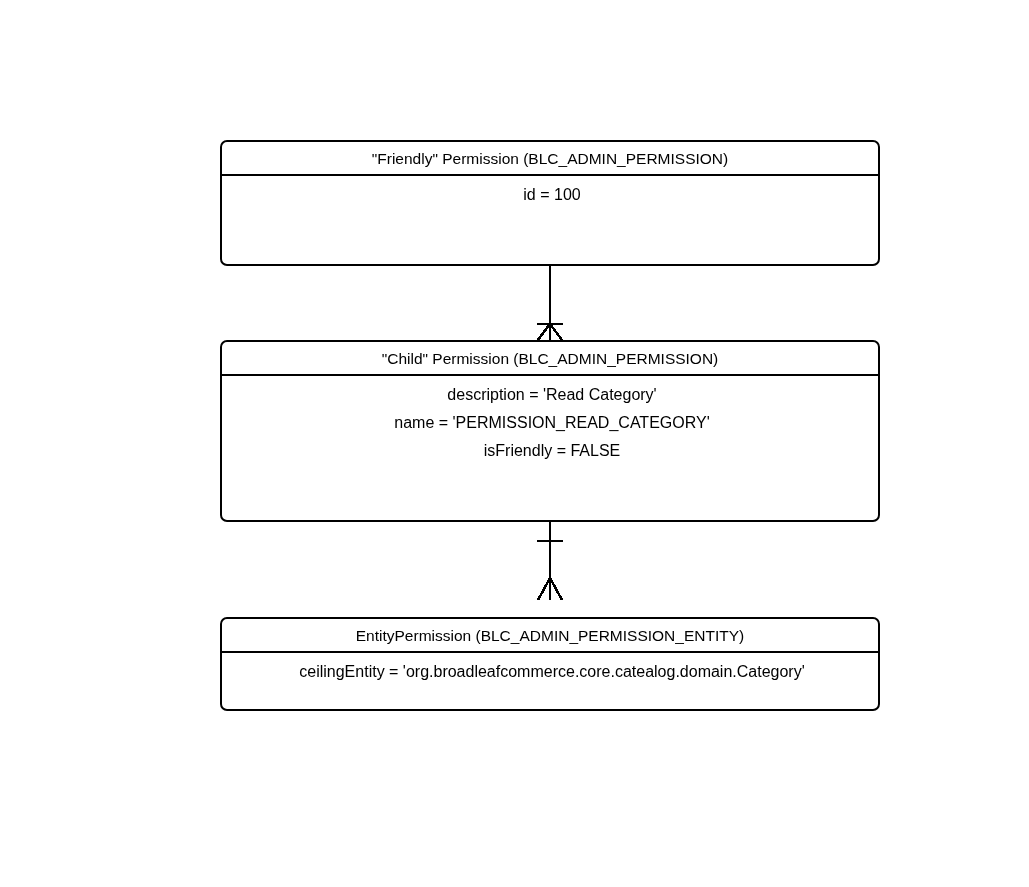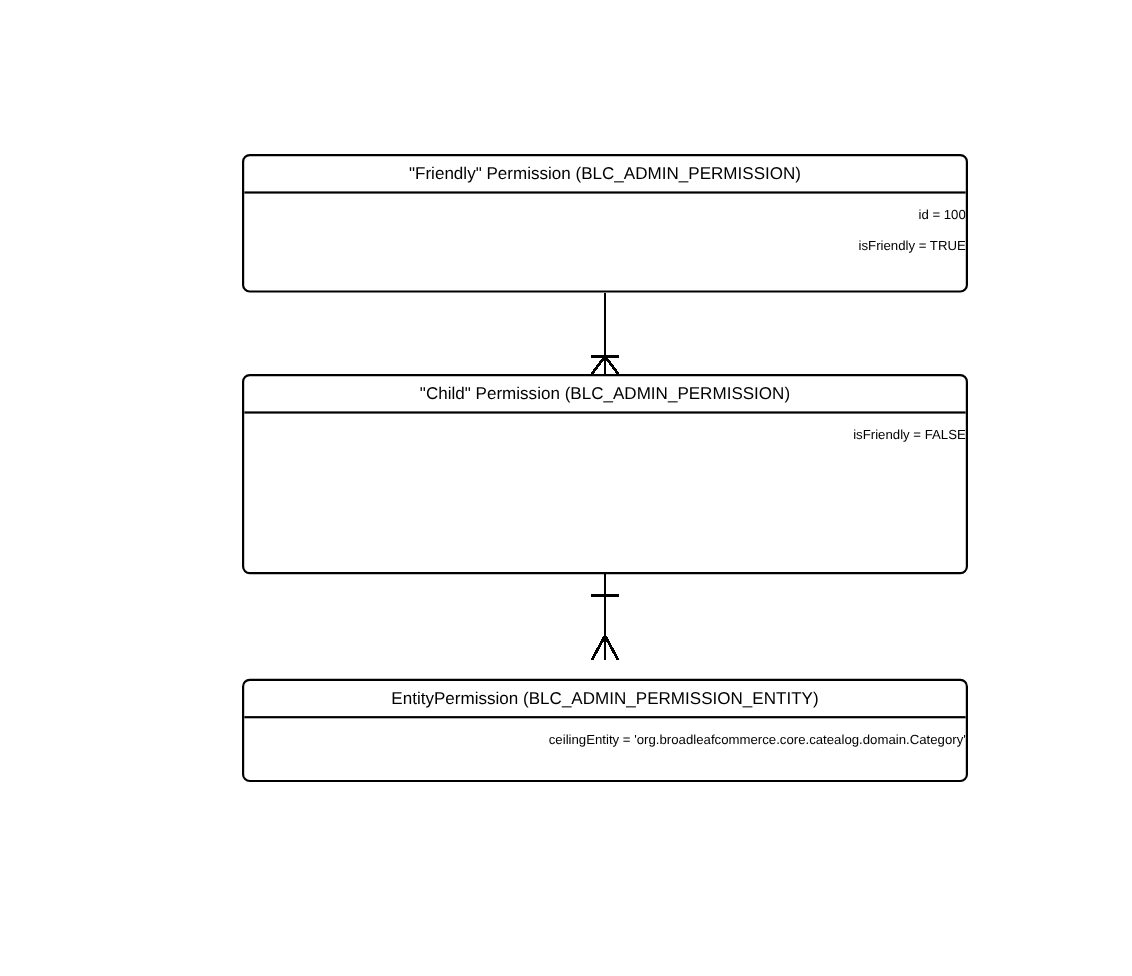--- a/index.html
+++ b/index.html
@@ -42,26 +42,26 @@
     font-size: 15.5px;
     white-space: nowrap;
     border-bottom: 2px solid #000000;
     padding: 0 6px;
   }
   .entity-rows {
     box-sizing: border-box;
     padding: 5px 0 4px 0;
   }
   .entity-row {
-    font-size: 12px;
+    font-size: 16px;
     line-height: 28px;
     height: 28px;
     white-space: nowrap;
     padding-left: 4px;
-    text-align: right;
+    text-align: center;
   }
 
   
   #box-friendly-permission {
     left: 220px;  top: 140px;  width: 660px;  height: 126px;
   }
   #box-child-permission {
     left: 220px;  top: 340px;  width: 660px;  height: 182px;
   }
   #box-entity-permission {
@@ -107,27 +107,28 @@
   <svg class="connector" viewBox="0 0 1029 887" width="1029" height="887" aria-hidden="true">
     <line x1="550" y1="522" x2="550" y2="600"></line>
     <line x1="537" y1="541" x2="563" y2="541"></line>
     <polyline class="crowfoot" points="538,600 550,578 562,600"></polyline>
   </svg>
 
   <div class="entity-box" id="box-friendly-permission">
     <div class="entity-header">"Friendly" Permission (BLC_ADMIN_PERMISSION)</div>
     <div class="entity-rows">
       <div class="entity-row">id = 100</div>
-      <div class="entity-row">isFriendly = TRUE</div>
     </div>
   </div>
 
   <div class="entity-box" id="box-child-permission">
     <div class="entity-header">"Child" Permission (BLC_ADMIN_PERMISSION)</div>
     <div class="entity-rows">
+      <div class="entity-row">description = 'Read Category'</div>
+      <div class="entity-row">name = 'PERMISSION_READ_CATEGORY'</div>
       <div class="entity-row">isFriendly = FALSE</div>
     </div>
   </div>
 
   <div class="entity-box" id="box-entity-permission">
     <div class="entity-header">EntityPermission (BLC_ADMIN_PERMISSION_ENTITY)</div>
     <div class="entity-rows">
       <div class="entity-row">ceilingEntity = 'org.broadleafcommerce.core.catealog.domain.Category'</div>
     </div>
   </div>

